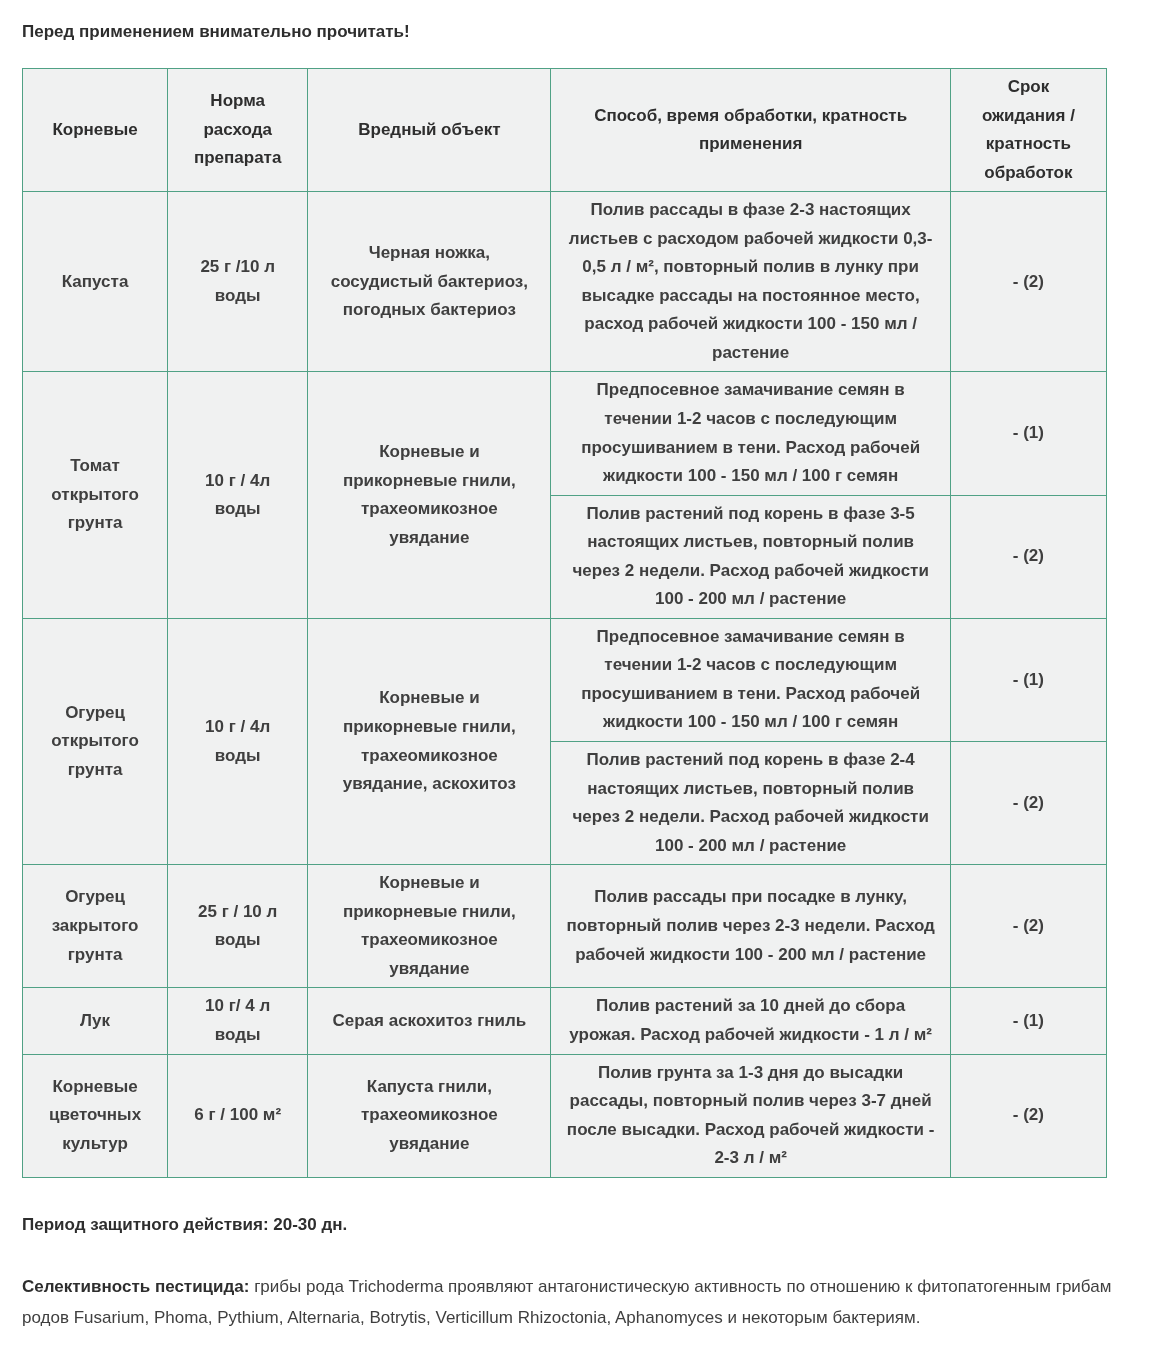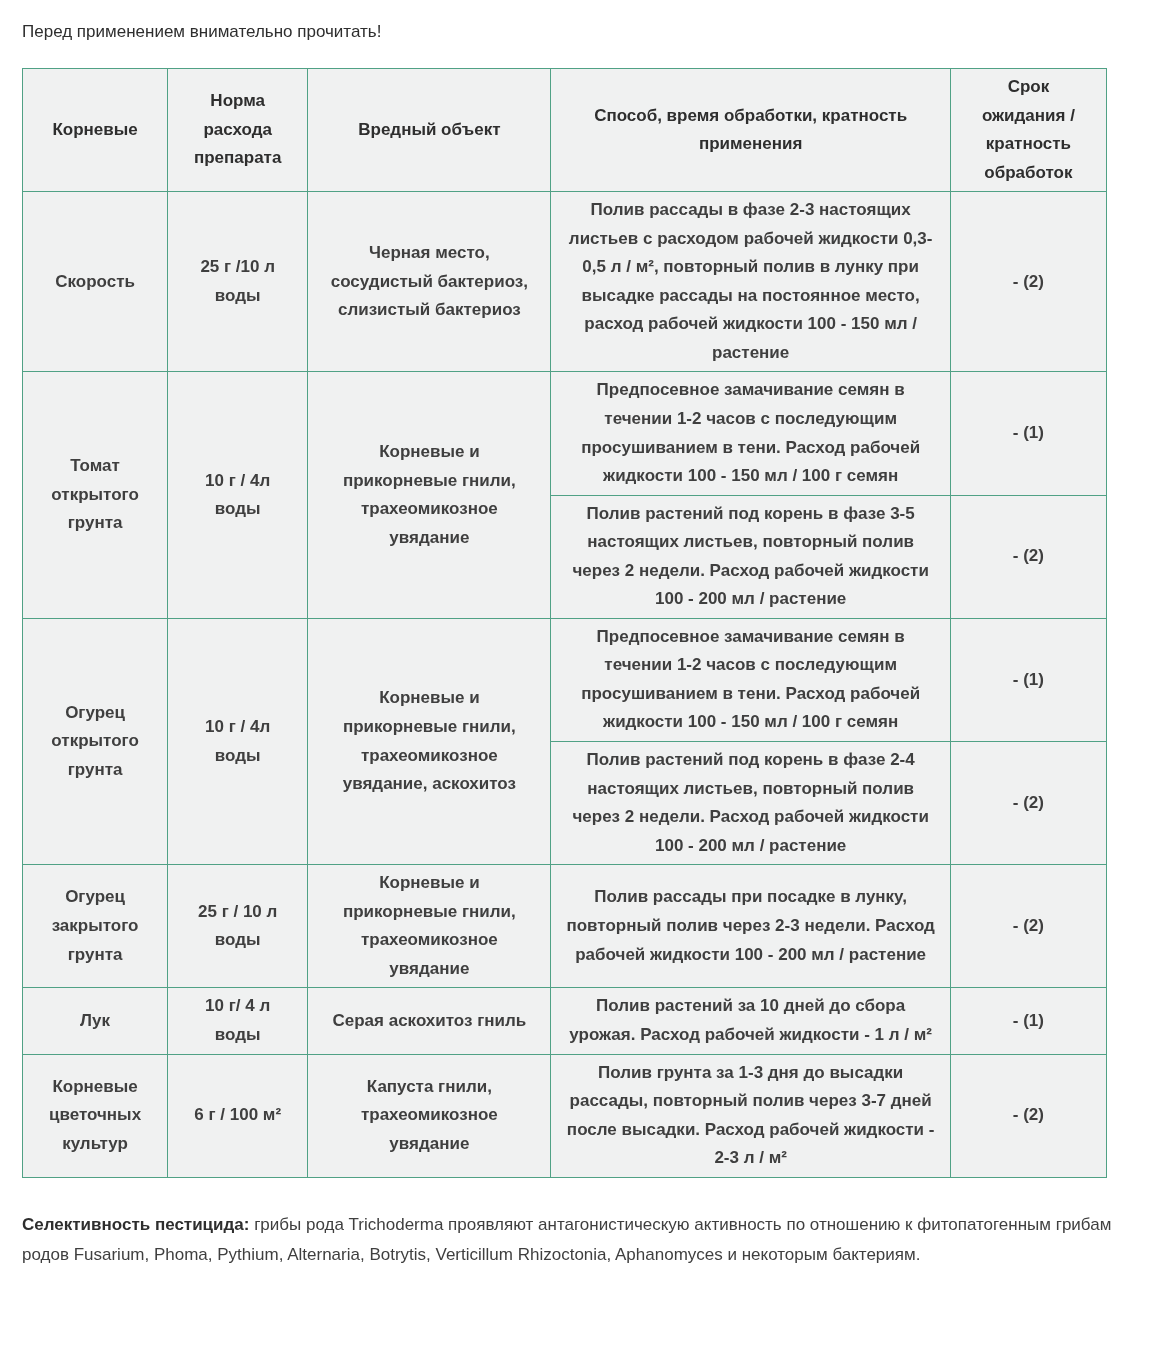--- a/index.html
+++ b/index.html
@@ -11,21 +11,21 @@
     font-family: "Liberation Sans", "DejaVu Sans", sans-serif;
     color: #3f3f3f;
   }
   .page {
     width: 1160px;
     padding: 22px 0 34px 22px;
   }
   .notice {
     margin: 0 0 26px 0;
     font-size: 17px;
-    font-weight: 400;
+    font-weight: 700;
     color: #2e2e2e;
   }
   table.apptable {
     border-collapse: collapse;
     table-layout: fixed;
     width: 1085px;
     background: var(--cell-bg, #f0f1f1);
   }
   .apptable th, .apptable td {
     border: 1px solid var(--border-c, #50a185);
@@ -76,23 +76,23 @@
       <tr>
         <th>Корневые</th>
         <th>Норма расхода препарата</th>
         <th>Вредный объект</th>
         <th>Способ, время обработки, кратность применения</th>
         <th>Срок ожидания / кратность обработок</th>
       </tr>
     </thead>
     <tbody>
       <tr>
-        <td>Скорость</td>
+        <td>Капуста</td>
         <td>25 г /10 л воды</td>
-        <td>Черная место, сосудистый бактериоз, слизистый бактериоз</td>
+        <td>Черная ножка, сосудистый бактериоз, погодных бактериоз</td>
         <td>Полив рассады в фазе 2-3 настоящих листьев с расходом рабочей жидкости 0,3-0,5 л / м², повторный полив в лунку при высадке рассады на постоянное место, расход рабочей жидкости 100 - 150 мл / растение</td>
         <td>- (2)</td>
       </tr>
 
       <tr>
         <td rowspan="2">Томат открытого грунта</td>
         <td rowspan="2">10 г / 4л воды</td>
         <td rowspan="2">Корневые и прикорневые гнили, трахеомикозное увядание</td>
         <td>Предпосевное замачивание семян в течении 1-2 часов с последующим просушиванием в тени. Расход рабочей жидкости 100 - 150 мл / 100 г семян</td>
         <td>- (1)</td>
@@ -134,16 +134,17 @@
         <td>Корневые цветочных культур</td>
         <td>6 г / 100 м²</td>
         <td>Капуста гнили, трахеомикозное увядание</td>
         <td>Полив грунта за 1-3 дня до высадки рассады, повторный полив через 3-7 дней после высадки. Расход рабочей жидкости - 2-3 л / м²</td>
         <td>- (2)</td>
       </tr>
     </tbody>
   </table>
 
   <div class="footnotes">
+    <p><b>Период защитного действия: 20-30 дн.</b><span></span></p>
     <p><b>Селективность пестицида:</b><span> грибы рода Trichoderma проявляют антагонистическую активность по отношению к фитопатогенным грибам родов Fusarium, Phoma, Pythium, Alternaria, Botrytis, Verticillum Rhizoctonia, Aphanomyces и некоторым бактериям.</span></p>
   </div>
 
 </div>
 
 </body></html>

